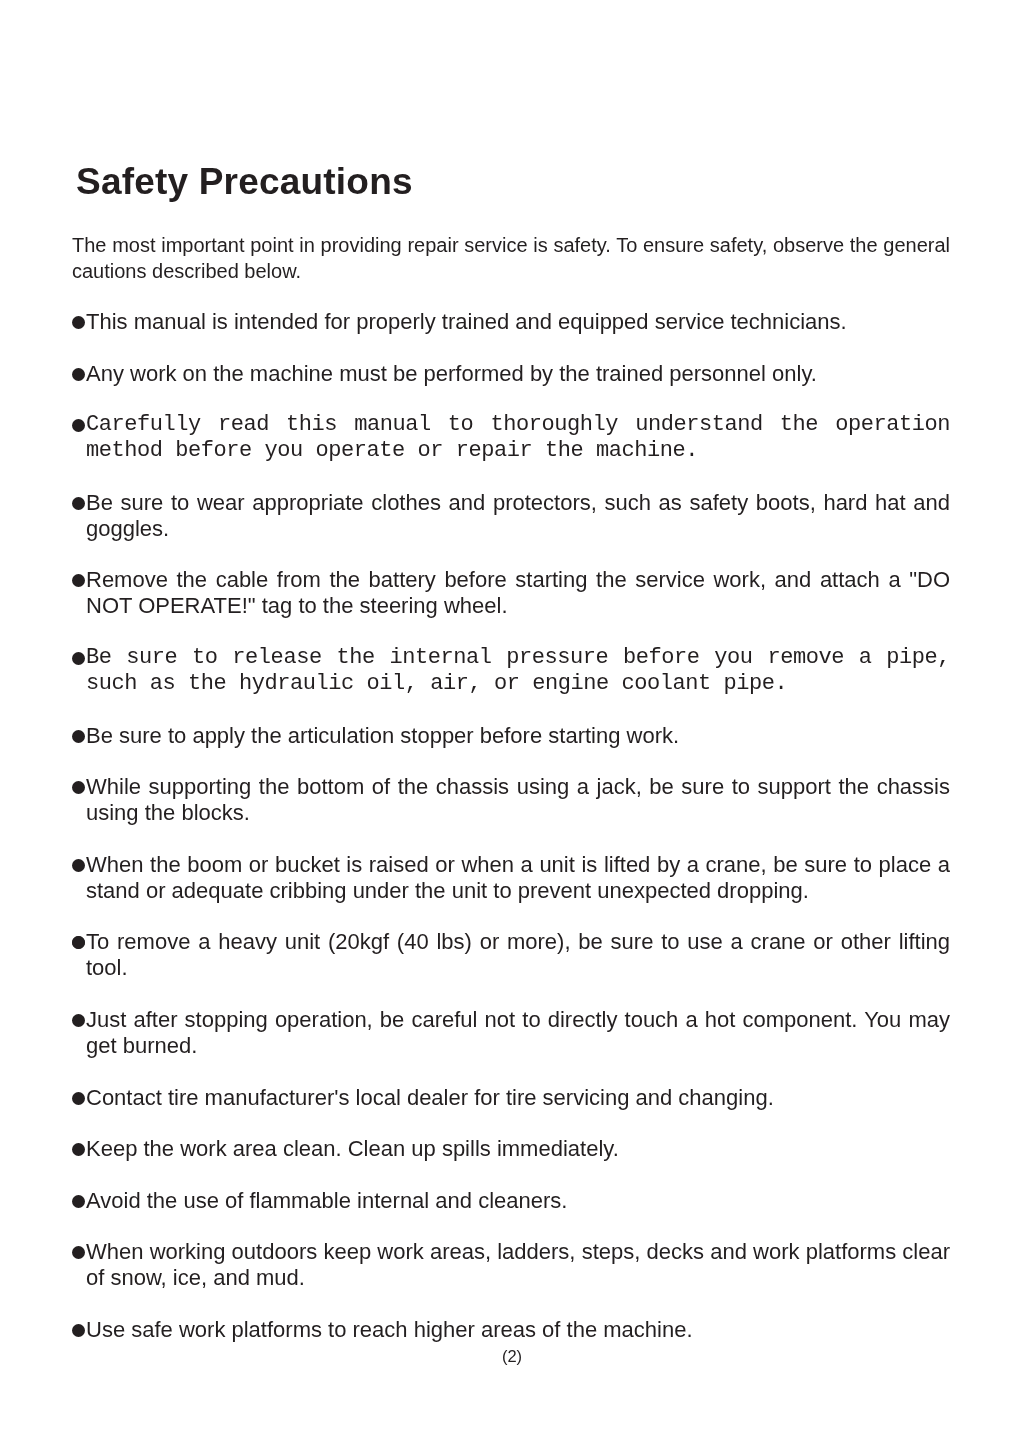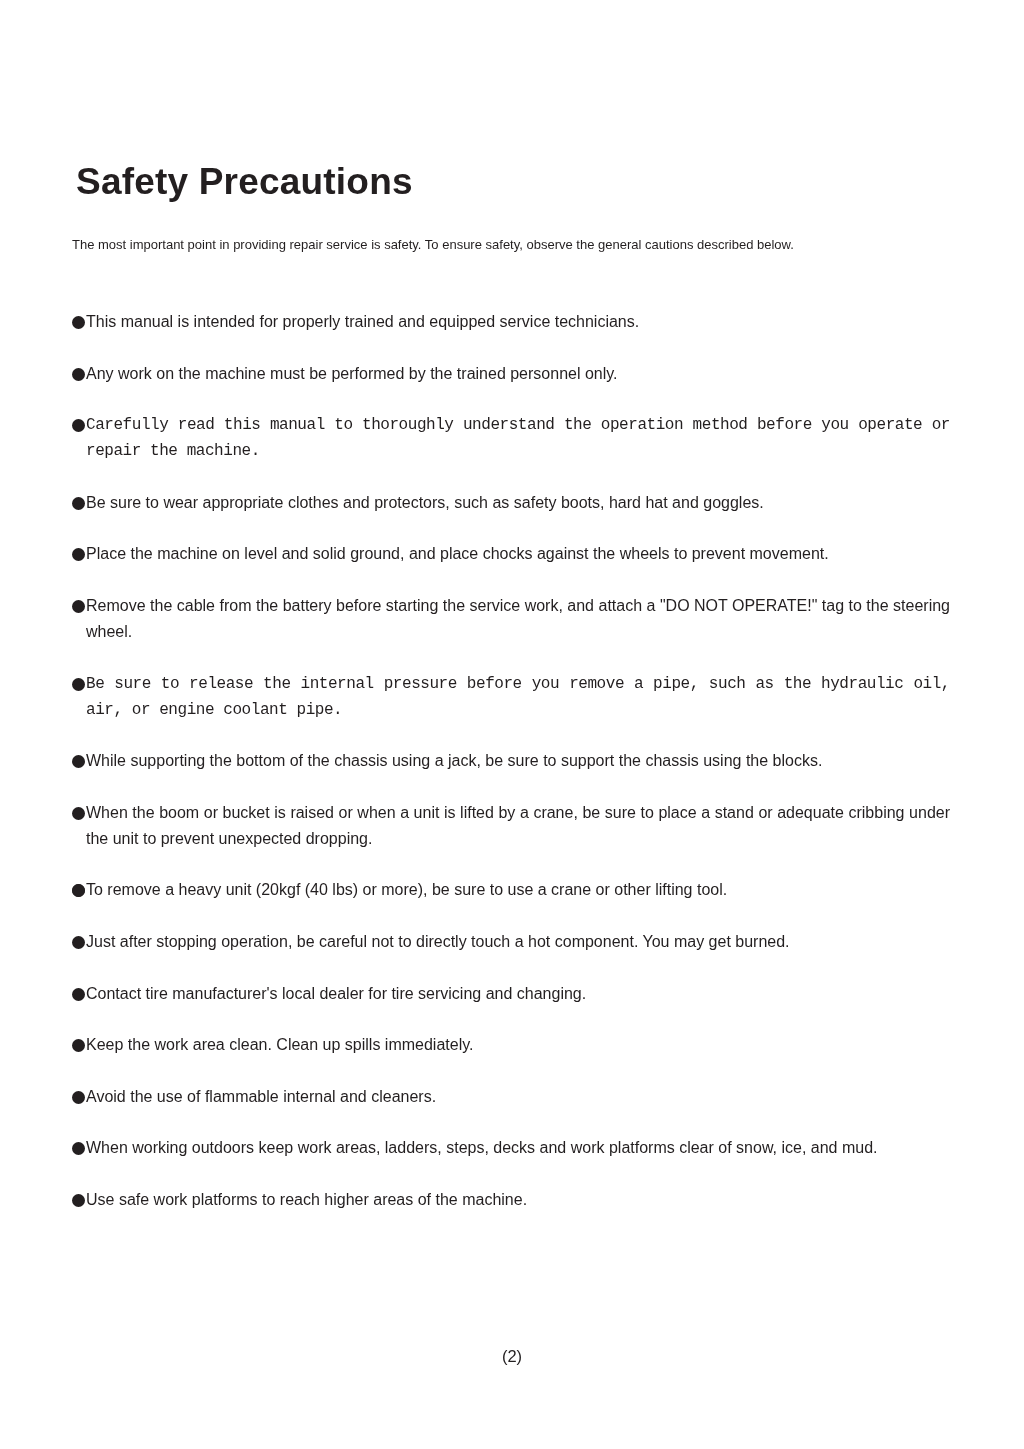--- a/index.html
+++ b/index.html
@@ -7,25 +7,25 @@
       width: 1024px; height: 1449px; position: relative; overflow: hidden;
       font-family: "Liberation Sans", sans-serif; color: #231f20;
     }
     .page { position: absolute; left: 72px; top: 0; width: 878px; }
     .title {
       position: absolute; left: 0; top: 154px;
       font-size: 37px; font-weight: bold; letter-spacing: 0.2px; margin: 4px; line-height: 48px;
     }
     .intro {
       position: absolute; left: 0; top: 232px; width: 878px;
-      font-size: 13px; line-height: 26px; text-align: justify; margin: 0;
+      font-size: 20px; line-height: 26px; text-align: justify; margin: 0;
     }
     .list { position: absolute; left: 0; top: 309px; width: 878px; margin: 0; padding: 0; list-style: none; }
     .item {
-      position: relative; padding-left: 14px; font-size: 16px; line-height: 26px;
+      position: relative; padding-left: 14px; font-size: 22px; line-height: 26px;
       text-align: justify; margin-bottom: 25.6px;
     }
     .item.narrow { letter-spacing: -0.45px; font-family: Liberation Mono, monospace; }
     .bullet {
       position: absolute; left: 0; top: 7px; width: 13px; height: 13px; border-radius: 50%;
       background: #231f20;
     }
     .pagenum {
       position: absolute; left: 0; width: 1024px; top: 1344px; text-align: center;
       font-size: 16.5px; line-height: 24px;
@@ -35,23 +35,23 @@
 <body>
 
 <div class="page">
   <h1 class="title">Safety Precautions</h1>
   <p class="intro">The most important point in providing repair service is safety.  To ensure safety, observe the general cautions described below.</p>
   <ul class="list">
     <li class="item"><span class="bullet"></span><span>This manual is intended for properly trained and equipped service technicians.</span></li>
     <li class="item"><span class="bullet"></span><span>Any work on the machine must be performed by the trained personnel only.</span></li>
     <li class="item narrow"><span class="bullet"></span><span>Carefully read this manual to thoroughly understand the operation method before you operate or repair the machine.</span></li>
     <li class="item"><span class="bullet"></span><span>Be sure to wear appropriate clothes and protectors, such as safety boots, hard hat and goggles.</span></li>
-    <li class="item"><span class="bullet"></span><span>Place the machine on level and solid ground, and place chocks against the wheels to prevent movement.</span></li>
     <li class="item"><span class="bullet"></span><span>Remove the cable from the battery before starting the service work, and attach a "DO NOT OPERATE!" tag to the steering wheel.</span></li>
     <li class="item narrow"><span class="bullet"></span><span>Be sure to release the internal pressure before you remove a pipe, such as the hydraulic oil, air, or engine coolant pipe.</span></li>
+    <li class="item"><span class="bullet"></span><span>Be sure to apply the articulation stopper before starting work.</span></li>
     <li class="item"><span class="bullet"></span><span>While supporting the bottom of the chassis using a jack, be sure to support the chassis using the blocks.</span></li>
     <li class="item"><span class="bullet"></span><span>When the boom or bucket is raised or when a unit is lifted by a crane, be sure to place a stand or adequate cribbing under the unit to prevent unexpected dropping.</span></li>
     <li class="item"><span class="bullet"></span></li>
     <li class="item"><span class="bullet"></span><span>To remove a heavy unit (20kgf (40 lbs) or more), be sure to use a crane or other lifting tool.</span></li>
     <li class="item"><span class="bullet"></span><span>Just after stopping operation, be careful not to directly touch a hot component.  You may get burned.</span></li>
     <li class="item"><span class="bullet"></span><span>Contact tire manufacturer's local dealer for tire servicing and changing.</span></li>
     <li class="item"><span class="bullet"></span><span>Keep the work area clean.  Clean up spills immediately.</span></li>
     <li class="item"><span class="bullet"></span><span>Avoid the use of flammable internal and cleaners.</span></li>
     <li class="item"><span class="bullet"></span><span>When working outdoors keep work areas, ladders, steps, decks and work platforms clear of snow, ice, and mud.</span></li>
     <li class="item"><span class="bullet"></span><span>Use safe work platforms to reach higher areas of the machine.</span></li>

